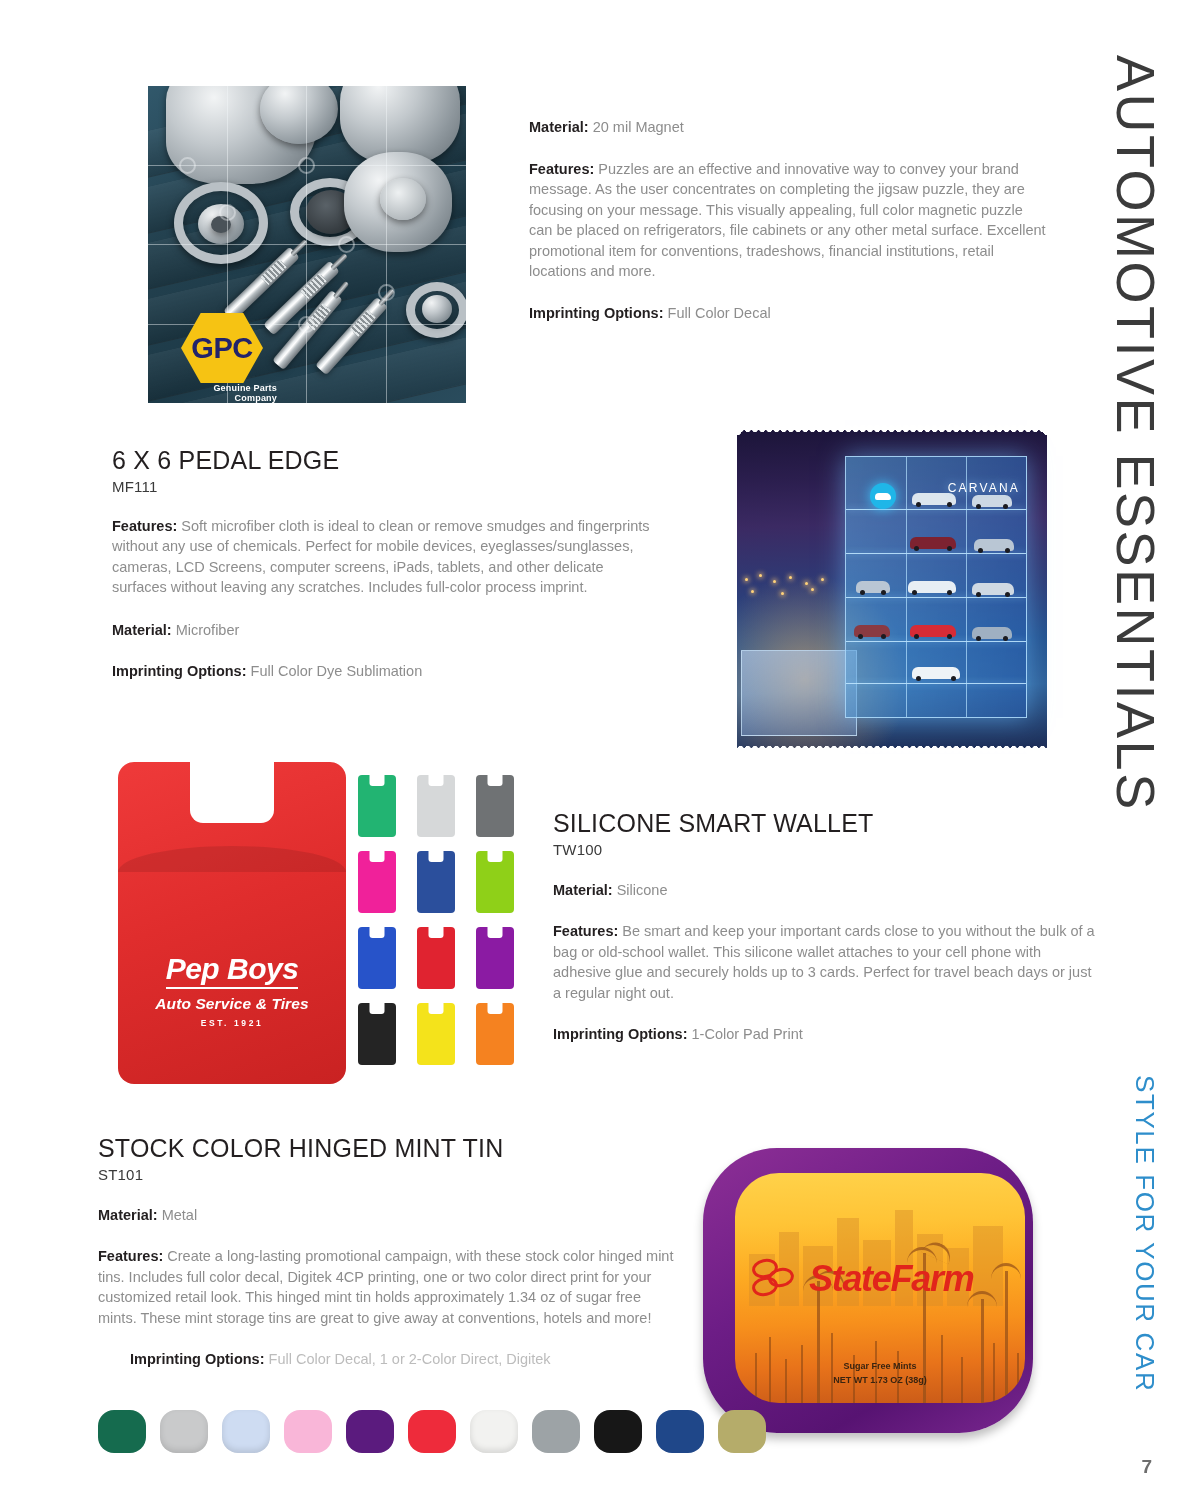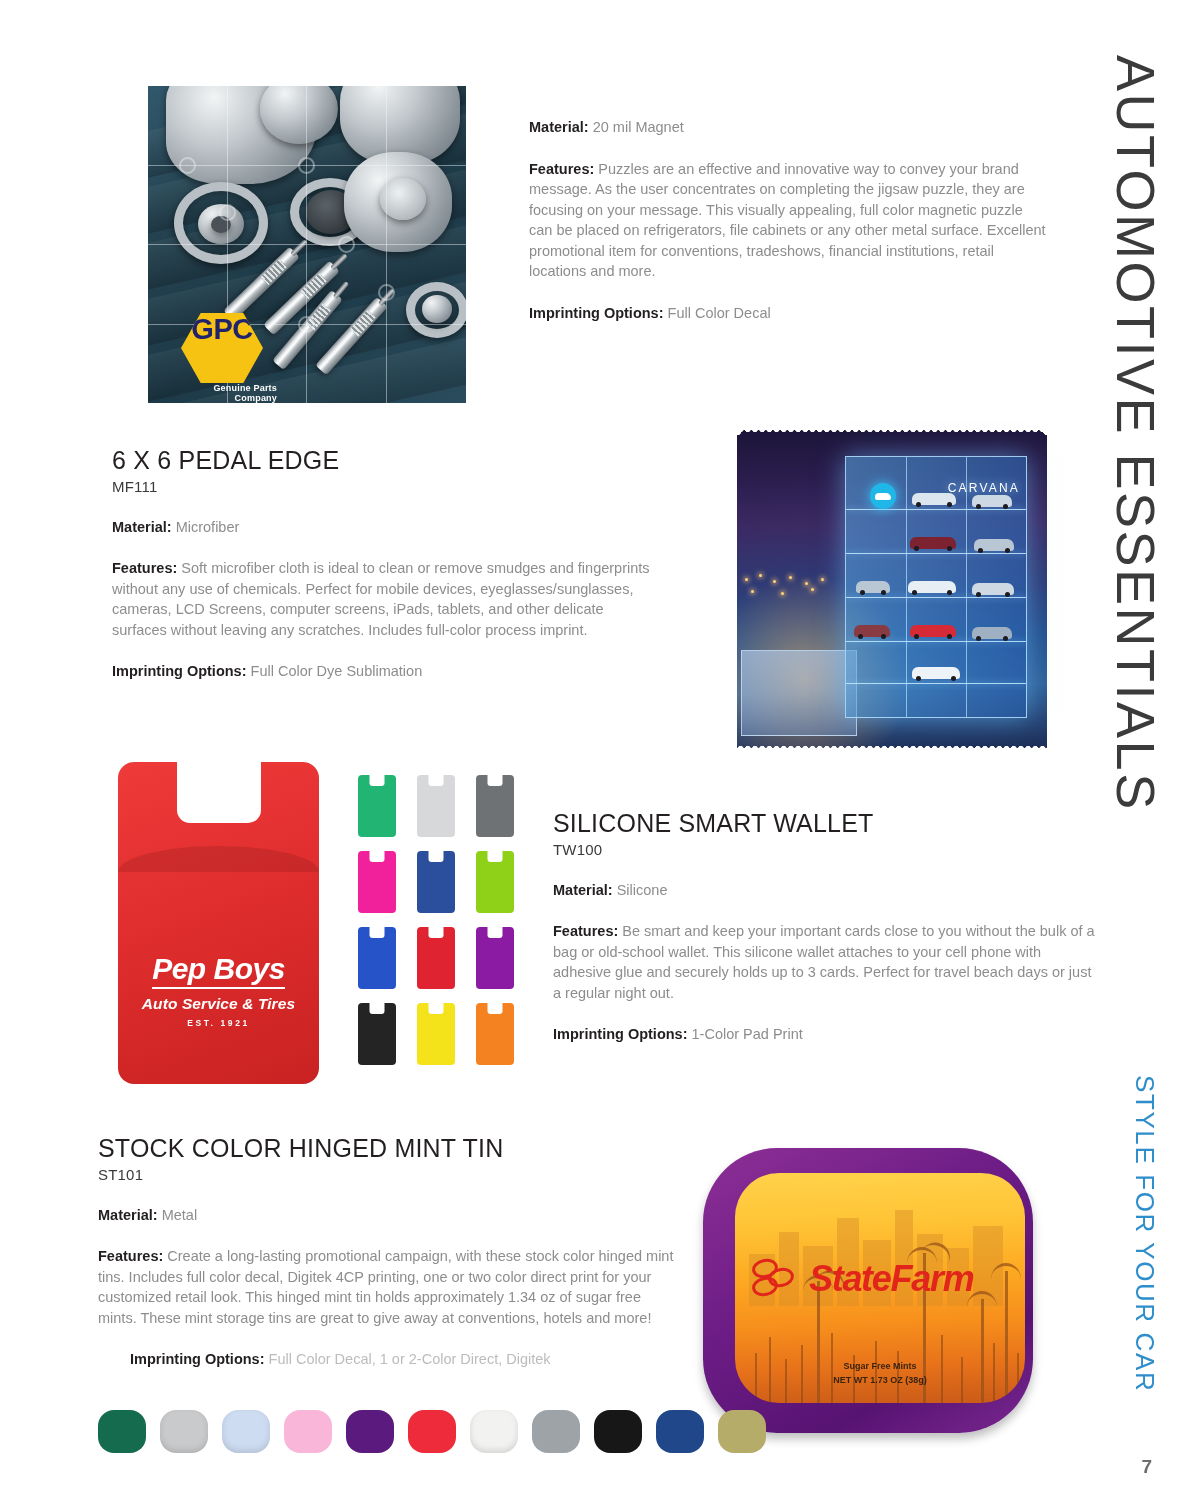--- a/index.html
+++ b/index.html
@@ -124,21 +124,21 @@
     background: transparent;
   }
   #gpc-logo {
     position: absolute; left: 33px; bottom: 20px;
     width: 82px; height: 70px;
   }
   #gpc-hex {
     position: absolute; inset: 0;
     background: #f6c313;
     clip-path: polygon(24% 0, 76% 0, 100% 50%, 76% 100%, 24% 100%, 0 50%);
-    display: flex; justify-content: center;
+    display: flex; align-items: center; justify-content: center;
   }
   #gpc-hex span {
     font-family: "Liberation Sans", sans-serif;
     font-weight: bold; font-size: 29px; color: #22246b;
     letter-spacing: -.5px;
   }
   #gpc-sub {
     position: absolute; left: -12px; bottom: -20px;
     width: 108px; text-align: right;
     color: #ffffff; font-size: 9px; font-weight: bold;
@@ -229,21 +229,21 @@
   }
   .citylight {
     position: absolute; width: 3px; height: 3px; border-radius: 50%;
     background: #ffd27a; box-shadow: 0 0 5px 1px rgba(255,200,110,.9);
   }
 
   
   #img-wallet {
     position: absolute;
     left: 118px; top: 762px;
-    width: 201px; height: 322px;
+    width: 228px; height: 322px;
   }
   .wallet-body {
     position: absolute; inset: 0;
     background: linear-gradient(160deg,#ef3a3a 0%, #e02d2d 45%, #c92222 100%);
     border-radius: 16px;
   }
   #wallet-notch {
     position: absolute; left: 50%; top: -1px;
     transform: translateX(-50%);
     width: 84px; height: 62px;
@@ -431,27 +431,27 @@
     </p>
     <p class="spec imprint">
       <span class="lbl">Imprinting Options:</span>
       <span>Full Color Decal</span>
     </p>
   </div>
 
   <div class="block" style="left:112px; top:447px; width:545px;">
     <div class="prod-title">6 X 6 PEDAL EDGE</div>
     <div class="prod-sku">MF111</div>
+    <p class="spec features">
+      <span class="lbl">Features:</span>
+      <span>Soft microfiber cloth is ideal to clean or remove smudges and fingerprints without any use of chemicals. Perfect for mobile devices, eyeglasses/sunglasses, cameras, LCD Screens, computer screens, iPads, tablets, and other delicate surfaces without leaving any scratches. Includes full-color process imprint.</span>
+    </p>
     <p class="spec material">
       <span class="lbl">Material:</span>
       <span>Microfiber</span>
-    </p>
-    <p class="spec features">
-      <span class="lbl">Features:</span>
-      <span>Soft microfiber cloth is ideal to clean or remove smudges and fingerprints without any use of chemicals. Perfect for mobile devices, eyeglasses/sunglasses, cameras, LCD Screens, computer screens, iPads, tablets, and other delicate surfaces without leaving any scratches. Includes full-color process imprint.</span>
     </p>
     <p class="spec imprint">
       <span class="lbl">Imprinting Options:</span>
       <span>Full Color Dye Sublimation</span>
     </p>
   </div>
 
   <div id="img-cloth">
     <div class="scallop">
 

